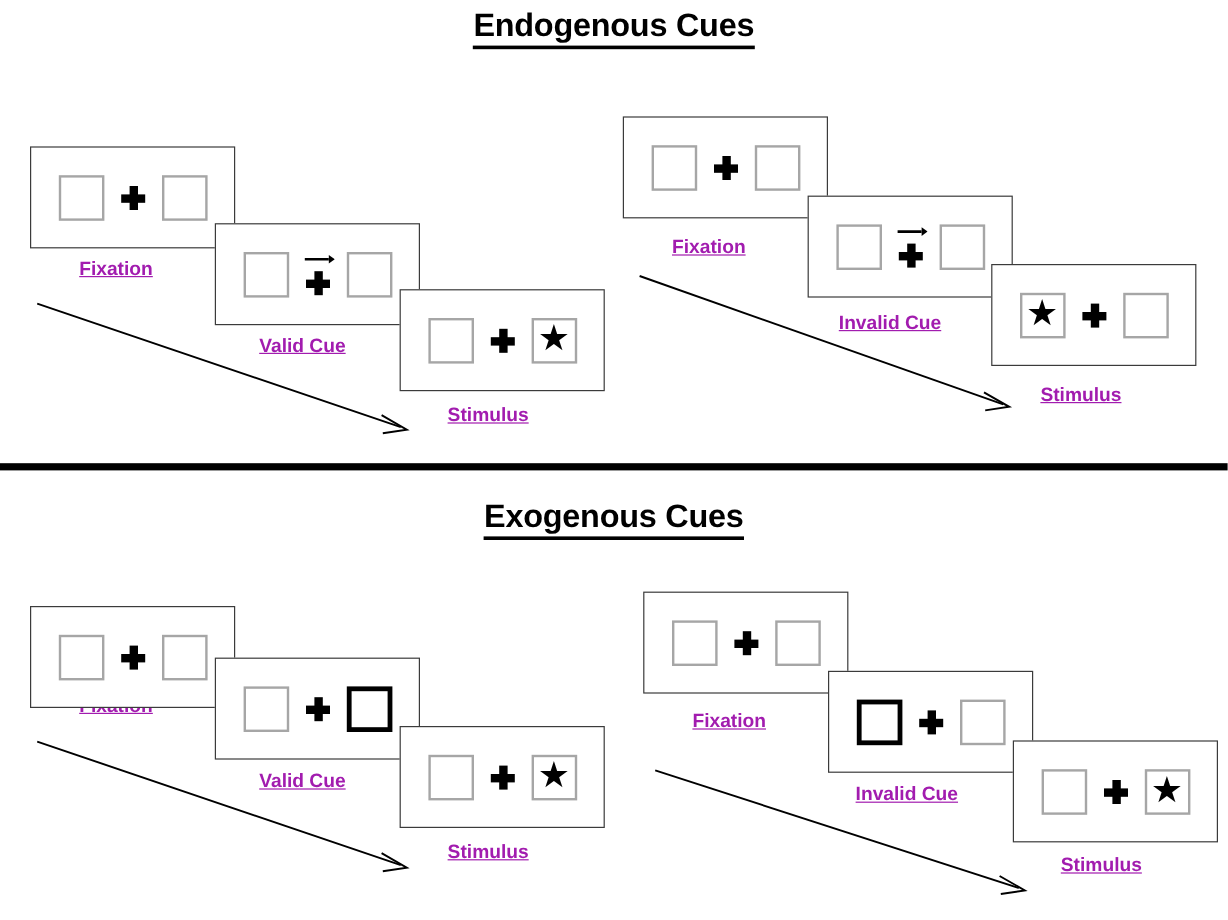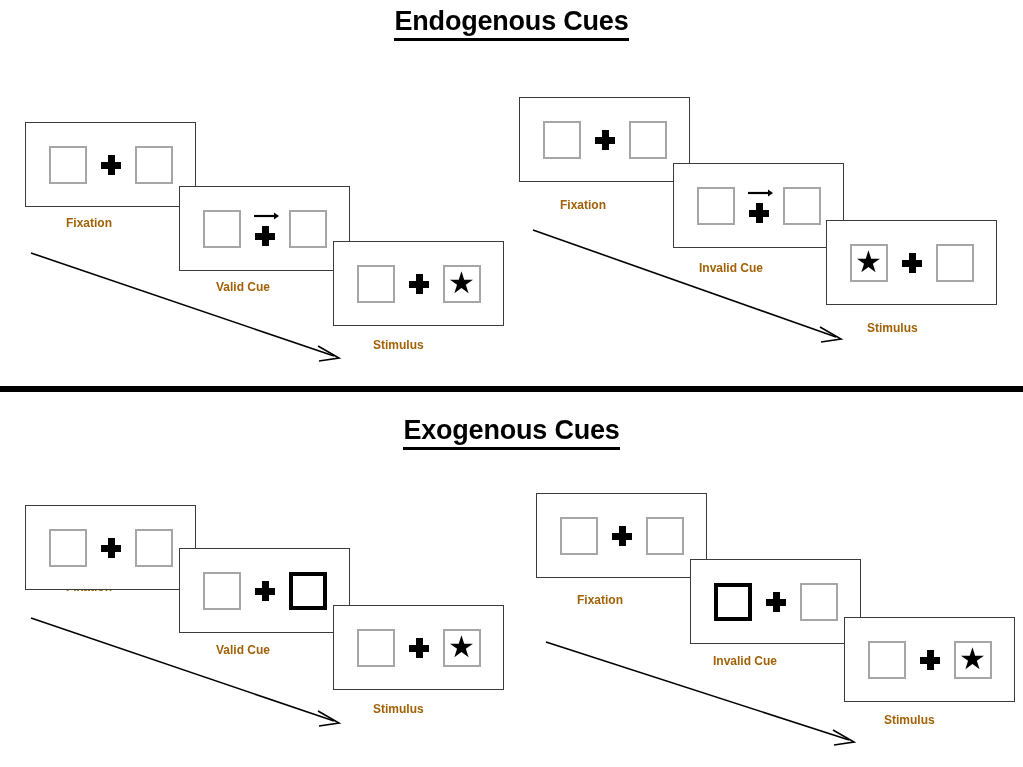--- a/index.html
+++ b/index.html
@@ -117,24 +117,25 @@
     position: absolute;
     top: 0px;
     left: -2px;
     width: 26px;
     height: 12px;
   }
 
   
   .caption {
     position: absolute;
-    font-size: 12px;
+    font-size: 16px;
     font-weight: bold;
-    color: #a16207;
+    color: #a21caf;
     white-space: nowrap;
+    text-decoration: underline;
   }
 
   
   .flow-arrow {
     position: absolute;
     overflow: visible;
   }
 </style>
 </head>
 <body>

